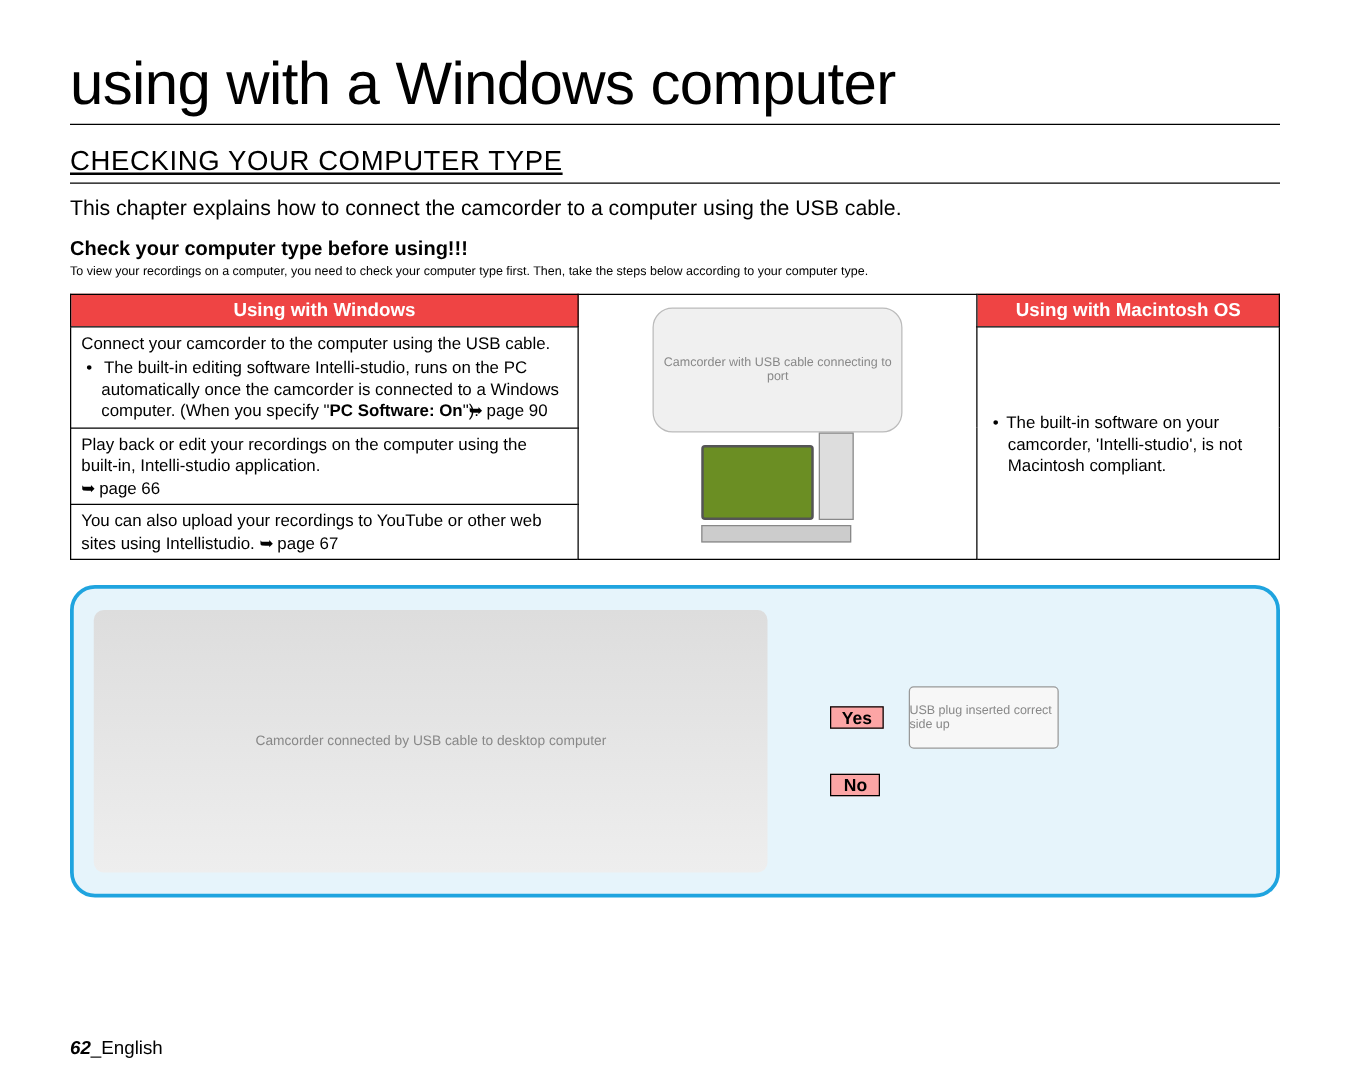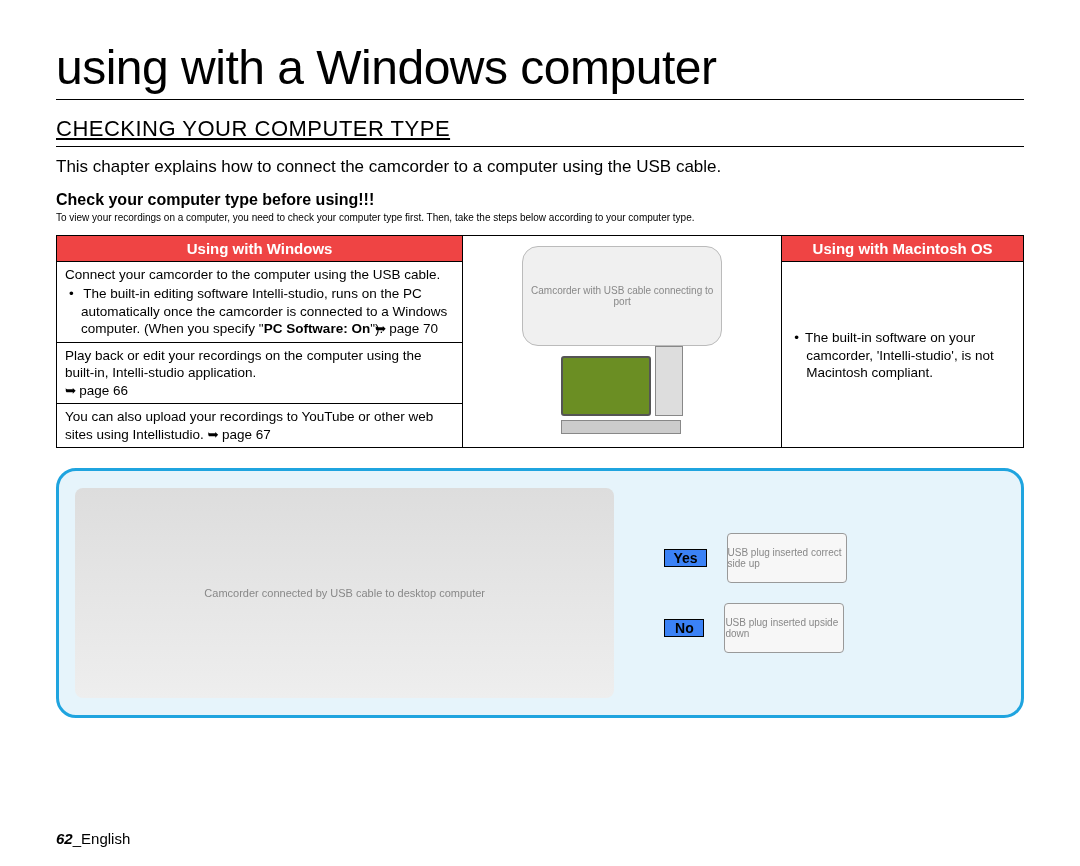--- a/index.html
+++ b/index.html
@@ -104,21 +104,21 @@
     color:#888; font-size:11px;
   }
   .diagram-panel .right-col {
     flex: 1;
     display: flex;
     flex-direction: column;
     gap: 20px;
     padding-left: 50px;
   }
   .yn-row { display:flex; align-items:center; gap: 20px; }
-  .yn-label { font-weight:bold; font-size:14px; border:1px solid #000; padding:0 8px; background:#3b82f6; min-width:40px; text-align:center; }
+  .yn-label { font-weight:bold; font-size:14px; border:1px solid #000; padding:0 8px; background:#fca5a5; min-width:40px; text-align:center; }
   .usb-sketch {
     width: 120px; height: 50px;
     background: #f7f7f7;
     border:1px solid #999;
     border-radius:4px;
     display:flex; align-items:center; justify-content:center;
     font-size:10px; color:#888;
   }
   .footer {
     position: absolute;
@@ -170,21 +170,21 @@
         </div>
       </div>
     </th>
     <th>Using with Macintosh OS</th>
   </tr>
   <tr>
     <td class="cell-text">
       <span>Connect your camcorder to the computer using the USB cable.</span>
       <ul class="bul">
         <li>
-          The built-in editing software Intelli-studio, runs on the PC automatically once the camcorder is connected to a Windows computer. (When you specify "<span class="bold">PC Software: On</span>"). <span class="arrow page-ref">page 70</span>
+          The built-in editing software Intelli-studio, runs on the PC automatically once the camcorder is connected to a Windows computer. (When you specify "<span class="bold">PC Software: On</span>"). <span class="arrow page-ref">page 90</span>
         </li>
       </ul>
     </td>
     <td rowspan="3" class="cell-text" style="vertical-align:middle;">
       <ul class="bul">
         <li>The built-in software on your camcorder, 'Intelli-studio', is not Macintosh compliant.</li>
       </ul>
     </td>
   </tr>
   <tr>
@@ -207,22 +207,19 @@
   </div>
   <div class="right-col">
     <div class="yn-row">
       <div class="yn-label">Yes</div>
       <div class="usb-sketch">
           <span>USB plug inserted correct side up</span>
         </div>
     </div>
     <div class="yn-row">
       <div class="yn-label">No</div>
-      <div class="usb-sketch">
-          <span>USB plug inserted upside down</span>
-        </div>
     </div>
   </div>
 </div>
 
 <div class="footer">
   <span class="pnum">62</span><span>_</span><span>English</span>
 </div>
 
 </body></html>

